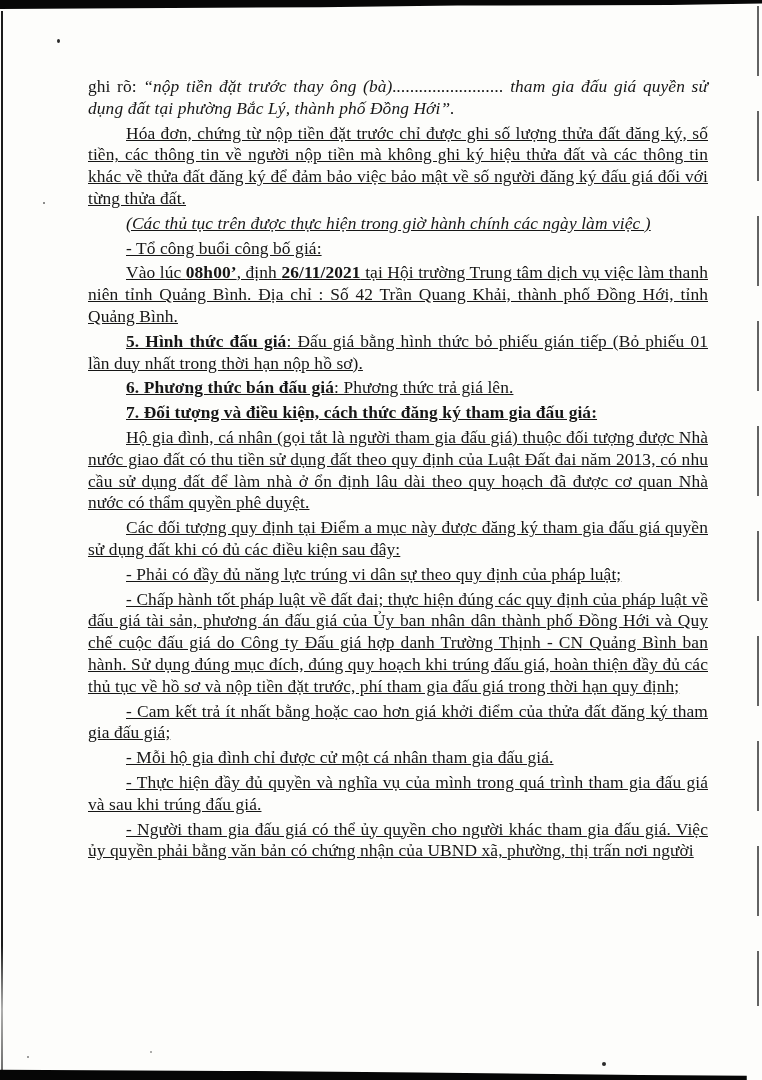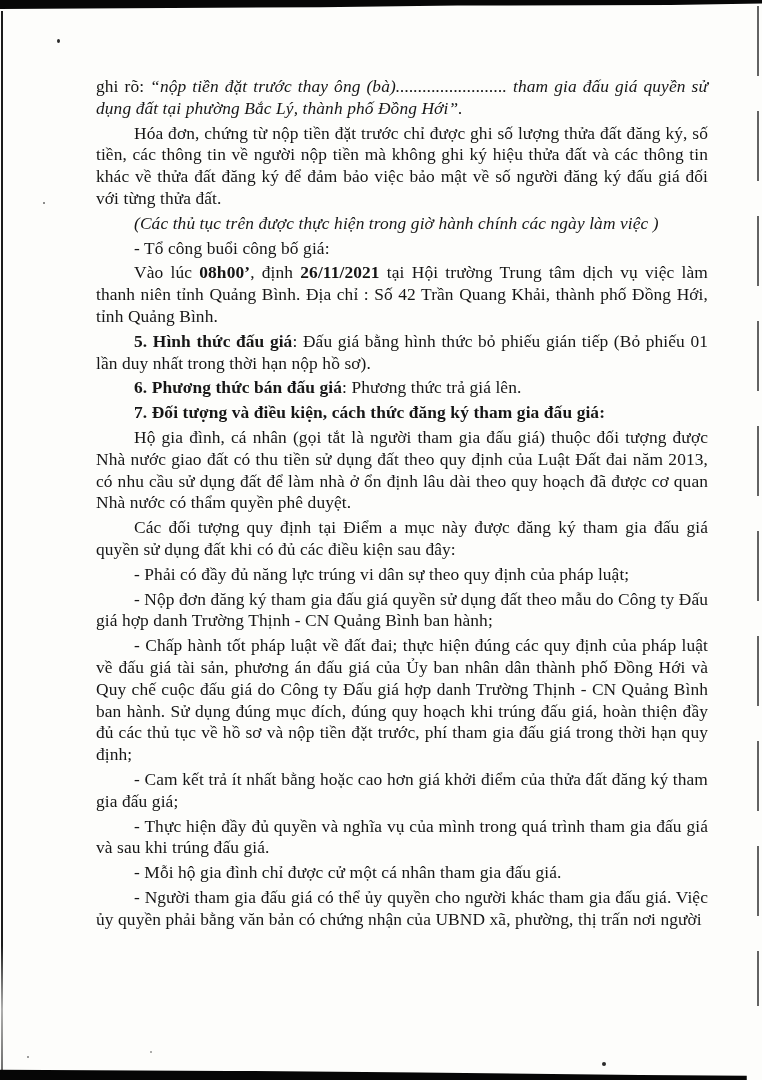--- a/index.html
+++ b/index.html
@@ -43,22 +43,22 @@
 
   
   .content {
     position: absolute; left: 88px; top: 76px; width: 620px;
     color: #161616;
     font-size: 17.4px;
     line-height: 21.8px;
     text-align: justify;
     letter-spacing: 0.1px;
   }
-  .content p { margin: 0 0 3px 8px; }
-  .content p.indent { text-indent: 38px; }
+  .content p { margin: 0 0 3px 0; }
+  .content p.indent { text-indent: 38px; text-decoration: underline; }
   .b { font-weight: bold; }
   .i { font-style: italic; }
 </style>
 </head>
 <body>
 
 <div class="paper">
 
   <div class="band-top"></div>
   <div class="edge-left"></div>
@@ -88,28 +88,27 @@
     <p class="indent"><span class="b">7. Đối tượng và điều kiện, cách thức đăng ký tham gia đấu giá:</span></p>
 
 
     <p class="indent"><span>Hộ gia đình, cá nhân (gọi tắt là người tham gia đấu giá) thuộc đối tượng được Nhà nước giao đất có thu tiền sử dụng đất theo quy định của Luật Đất đai năm 2013, có nhu cầu sử dụng đất để làm nhà ở ổn định lâu dài theo quy hoạch đã được cơ quan Nhà nước có thẩm quyền phê duyệt.</span></p>
 
 
     <p class="indent"><span>Các đối tượng quy định tại Điểm a mục này được đăng ký tham gia đấu giá quyền sử dụng đất khi có đủ các điều kiện sau đây:</span></p>
 
     <p class="indent"><span>- Phải có đầy đủ năng lực trúng vi dân sự theo quy định của pháp luật;</span></p>
 
-    <p class="indent"><span>- Nộp đơn đăng ký tham gia đấu giá quyền sử dụng đất theo mẫu do Công ty Đấu giá hợp danh Trường Thịnh - CN Quảng Bình ban hành;</span></p>
 
     <p class="indent"><span>- Chấp hành tốt pháp luật về đất đai; thực hiện đúng các quy định của pháp luật về đấu giá tài sản, phương án đấu giá của Ủy ban nhân dân thành phố Đồng Hới và Quy chế cuộc đấu giá do Công ty Đấu giá hợp danh Trường Thịnh - CN Quảng Bình ban hành. Sử dụng đúng mục đích, đúng quy hoạch khi trúng đấu giá, hoàn thiện đầy đủ các thủ tục về hồ sơ và nộp tiền đặt trước, phí tham gia đấu giá trong thời hạn quy định;</span></p>
 
     <p class="indent"><span>- Cam kết trả ít nhất bằng hoặc cao hơn giá khởi điểm của thửa đất đăng ký tham gia đấu giá;</span></p>
 
+    <p class="indent"><span>- Mỗi hộ gia đình chỉ được cử một cá nhân tham gia đấu giá.</span></p>
+
     <p class="indent"><span>- Thực hiện đầy đủ quyền và nghĩa vụ của mình trong quá trình tham gia đấu giá và sau khi trúng đấu giá.</span></p>
-
-    <p class="indent"><span>- Mỗi hộ gia đình chỉ được cử một cá nhân tham gia đấu giá.</span></p>
 
     <p class="indent"><span>- Người tham gia đấu giá có thể ủy quyền cho người khác tham gia đấu giá. Việc ủy quyền phải bằng văn bản có chứng nhận của UBND xã, phường, thị trấn nơi người</span></p>
 
   </div>
 
   <div class="band-bottom"></div>
 </div>
 
 </body></html>

